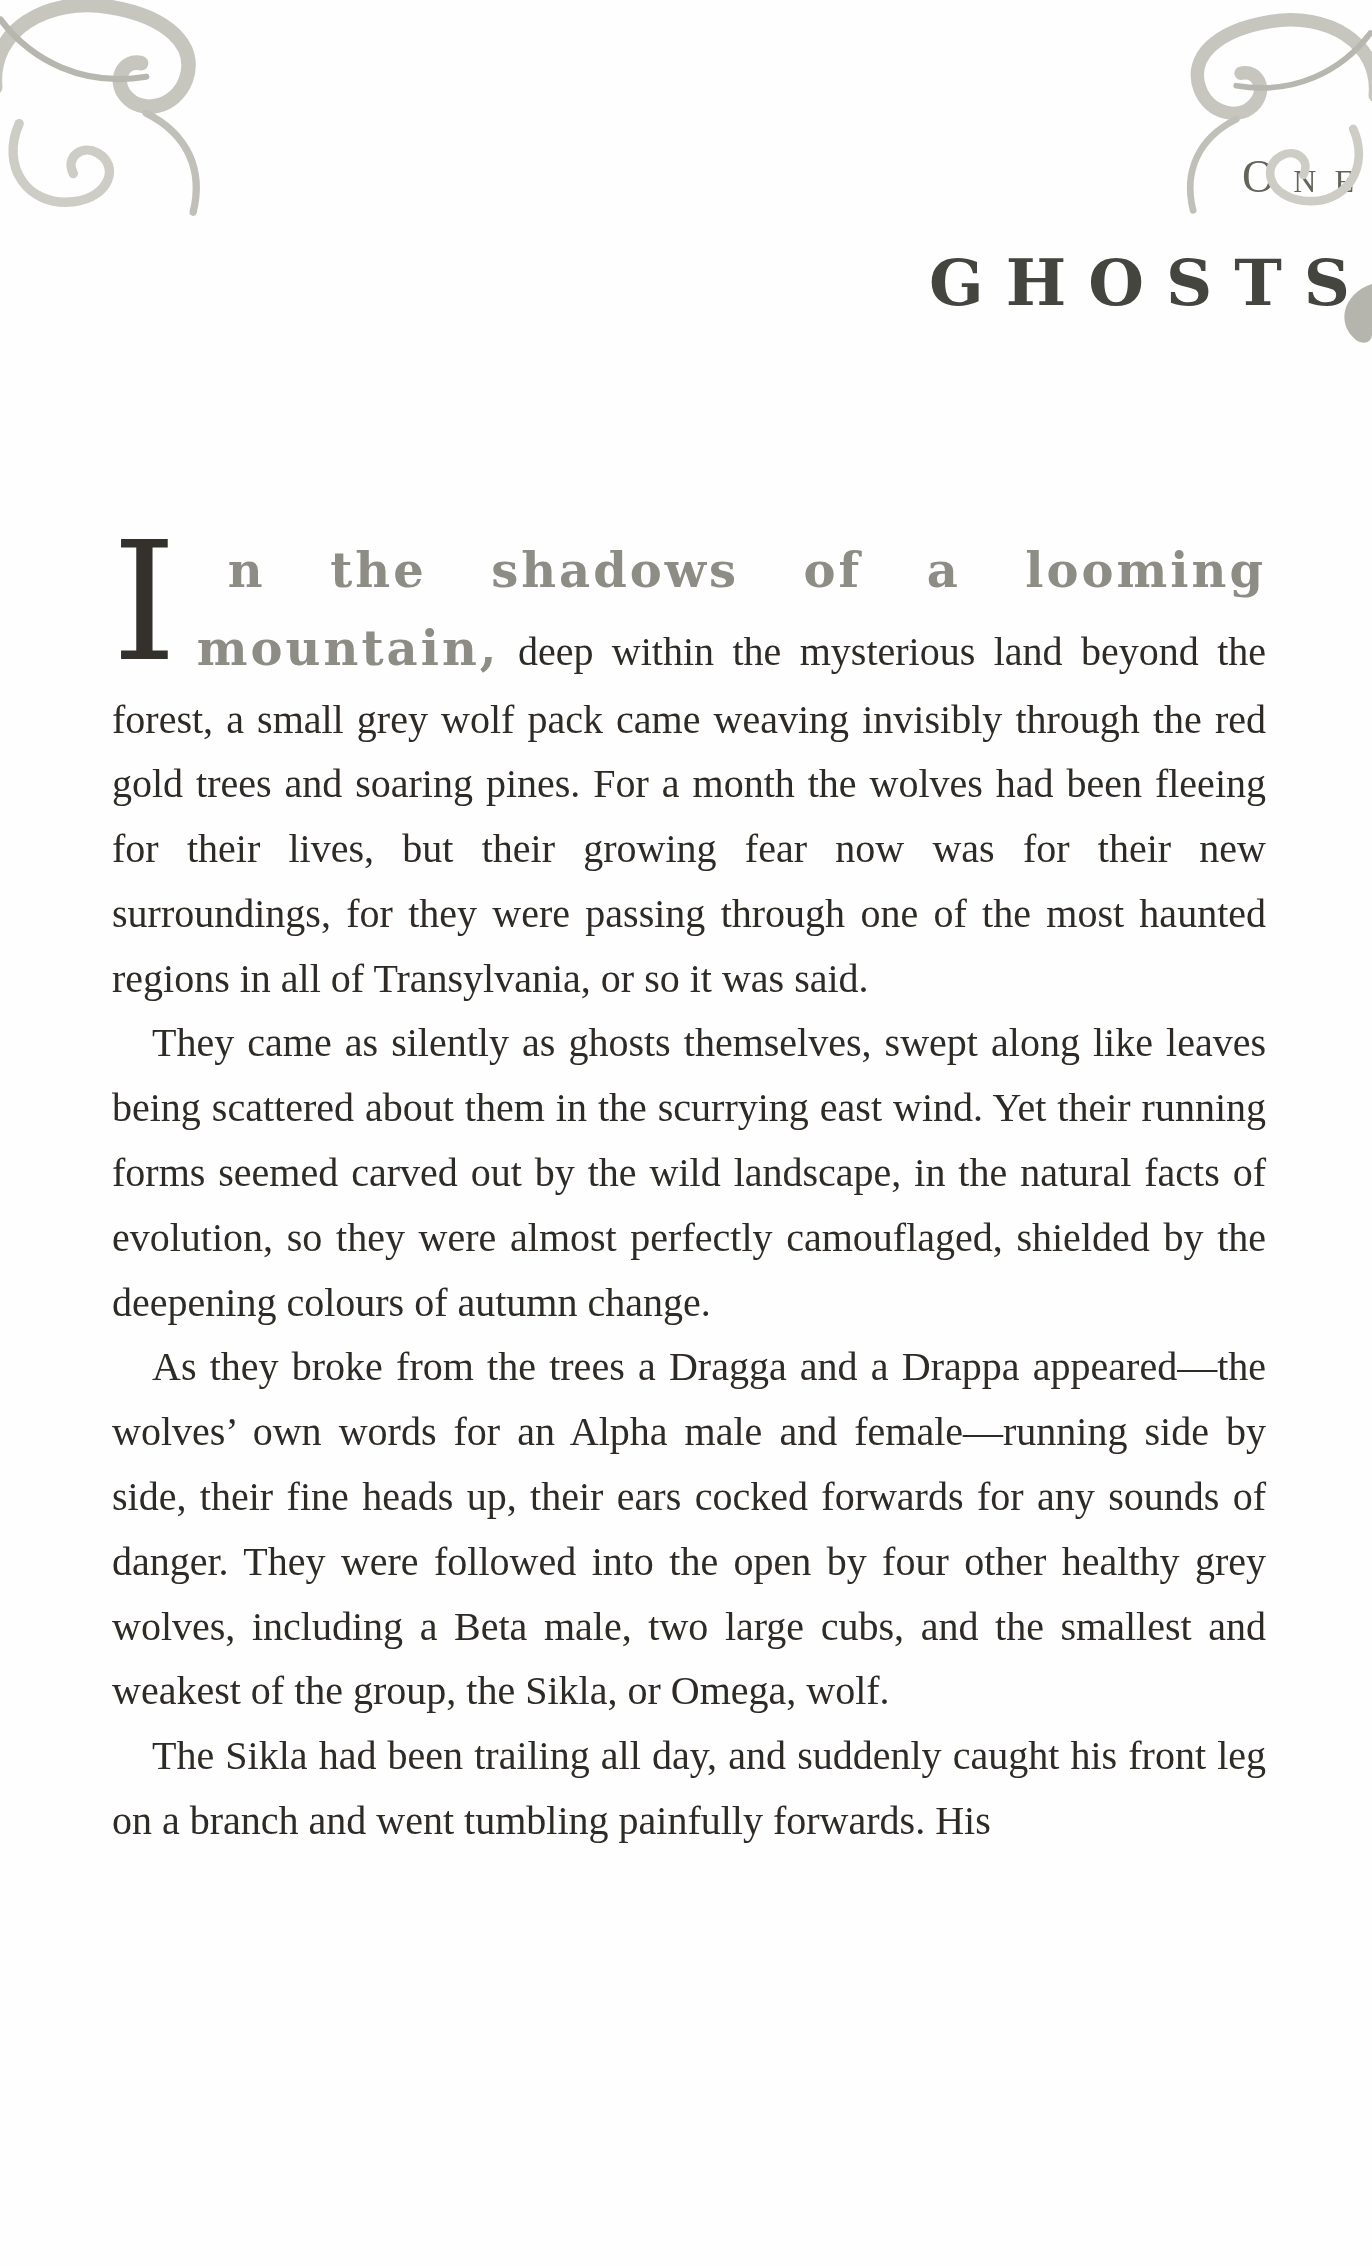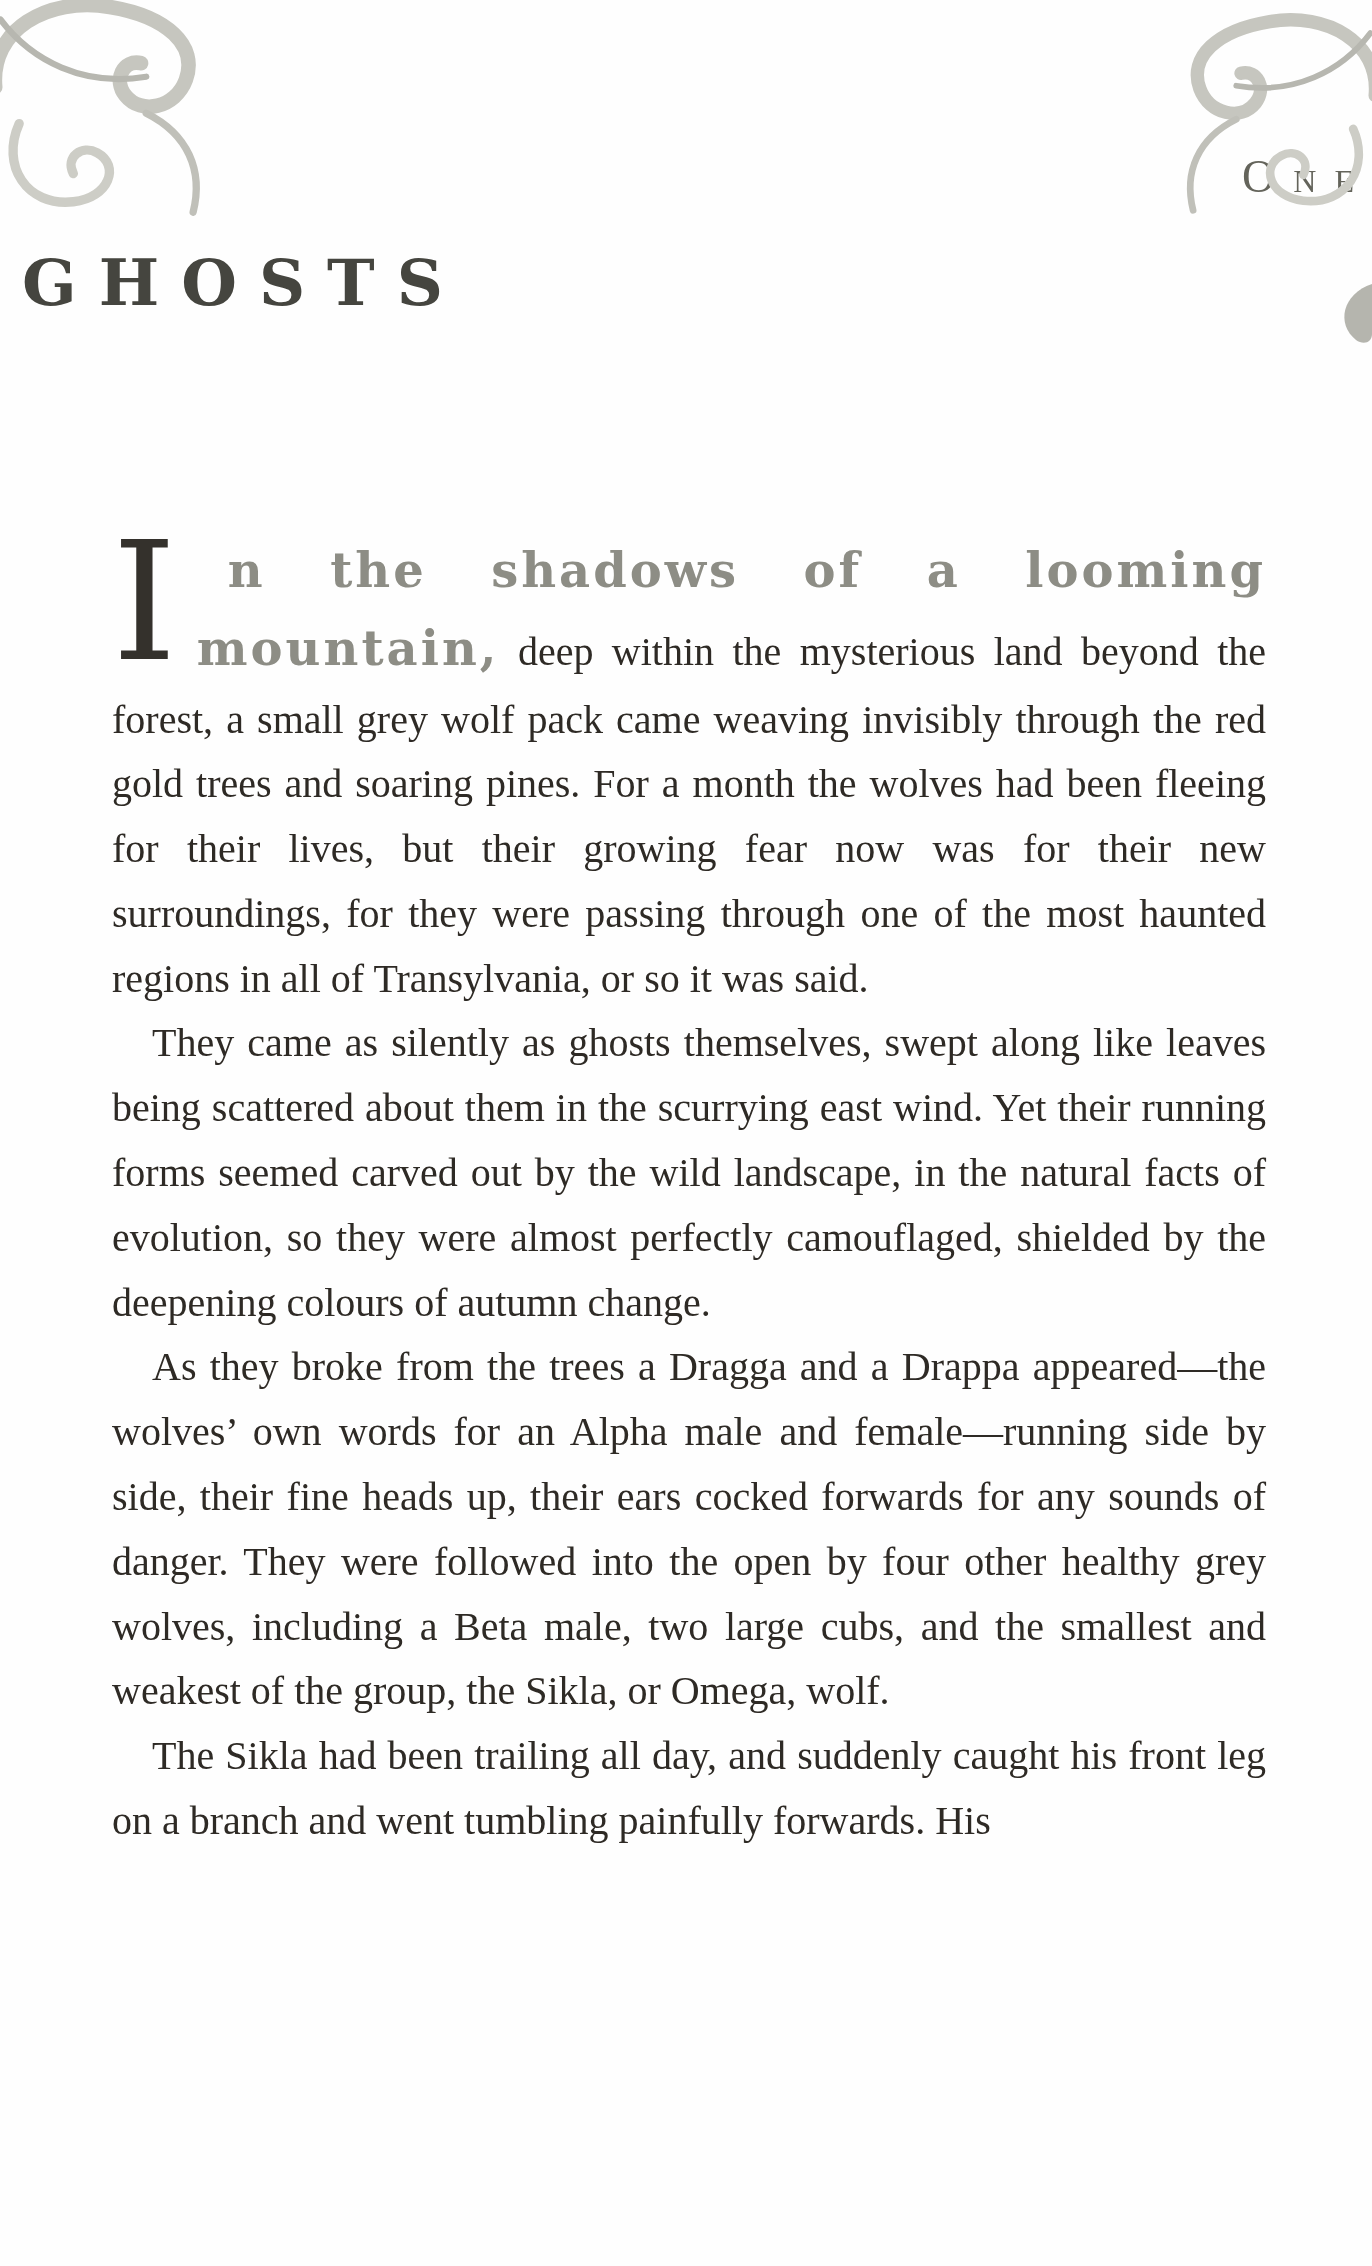--- a/index.html
+++ b/index.html
@@ -26,21 +26,21 @@
     margin-top: 150px;
     text-align: right;
     font-variant: small-caps;
     font-size: 46px;
     letter-spacing: 18px;
     text-indent: 18px; 
     color: #64645b;
   }
   .chapter-title {
     margin-top: 42px;
-    text-align: left;
+    text-align: right;
     font-family: "DejaVu Serif", serif;
     font-weight: bold;
     font-size: 64px;
     letter-spacing: 22px;
     text-indent: 22px;
     color: #45453f;
   }
   .text-block {
     margin: 212px 106px 0 112px;
     font-size: 40px;

